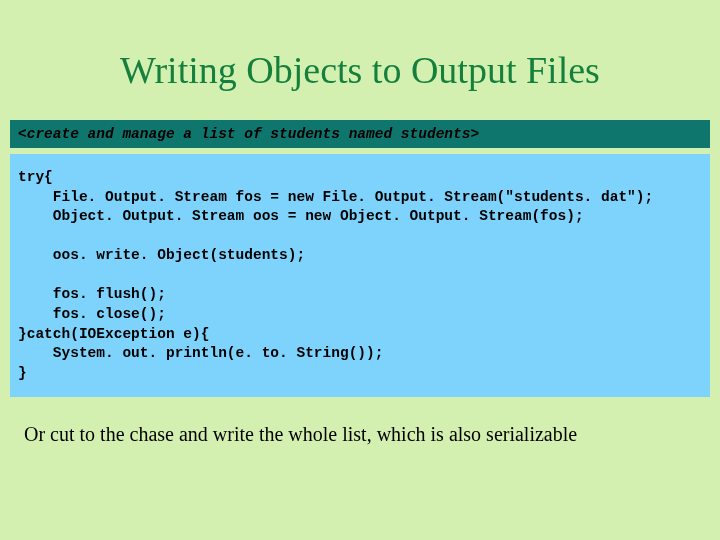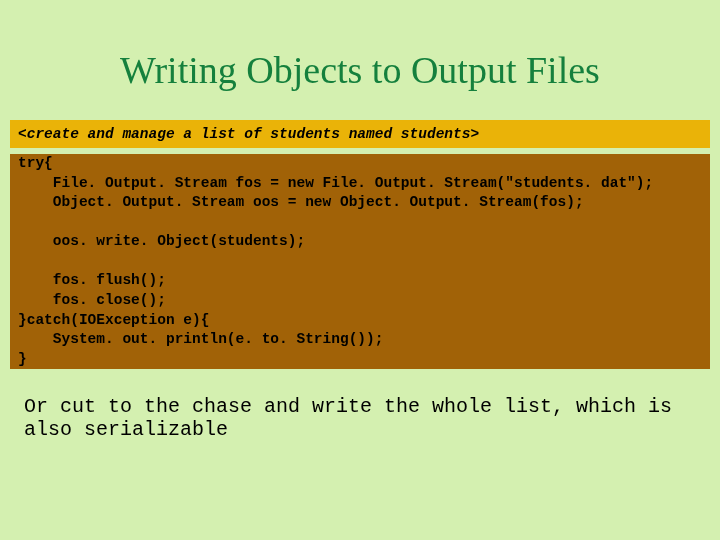--- a/index.html
+++ b/index.html
@@ -12,40 +12,40 @@
     }
     .title {
       text-align: center;
       font-size: 38px;
       font-weight: normal;
       color: #15803d;
       padding-top: 48px;
       padding-bottom: 28px;
     }
     .code-box-1 {
-      background: #eab308;
+      background: #0f766e;
       margin: 0 10px 6px 10px;
       padding: 6px 8px;
       font-family: "Courier New", Courier, monospace;
       font-size: 14.5px;
       font-weight: bold;
       font-style: italic;
     }
     .code-box-2 {
-      background: #a16207;
+      background: #7dd3fc;
       margin: 0 10px;
-      padding: 0 8px;
+      padding: 14px 8px;
       font-family: "Courier New", Courier, monospace;
       font-size: 14.5px;
       font-weight: bold;
       white-space: pre;
       line-height: 1.35;
     }
     .footer {
-      font-family: Liberation Mono, monospace;
+      font-family: Liberation Serif, serif;
       font-size: 20px;
       color: #000;
       padding: 26px 24px 0 24px;
     }
   </style>
 </head>
 <body>
 
 <div class="title">Writing Objects to Output Files</div>
 

